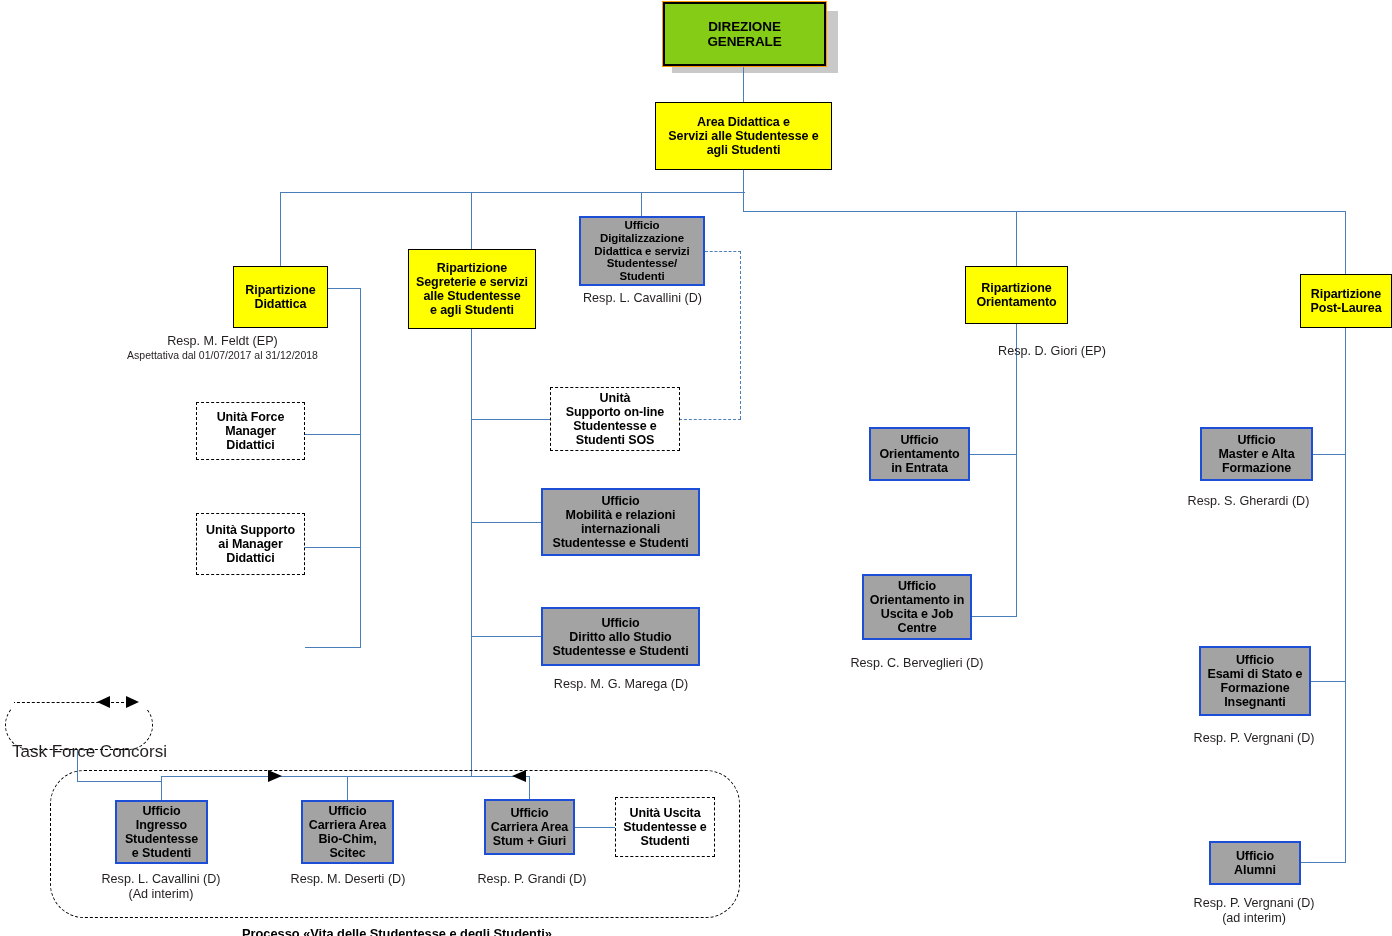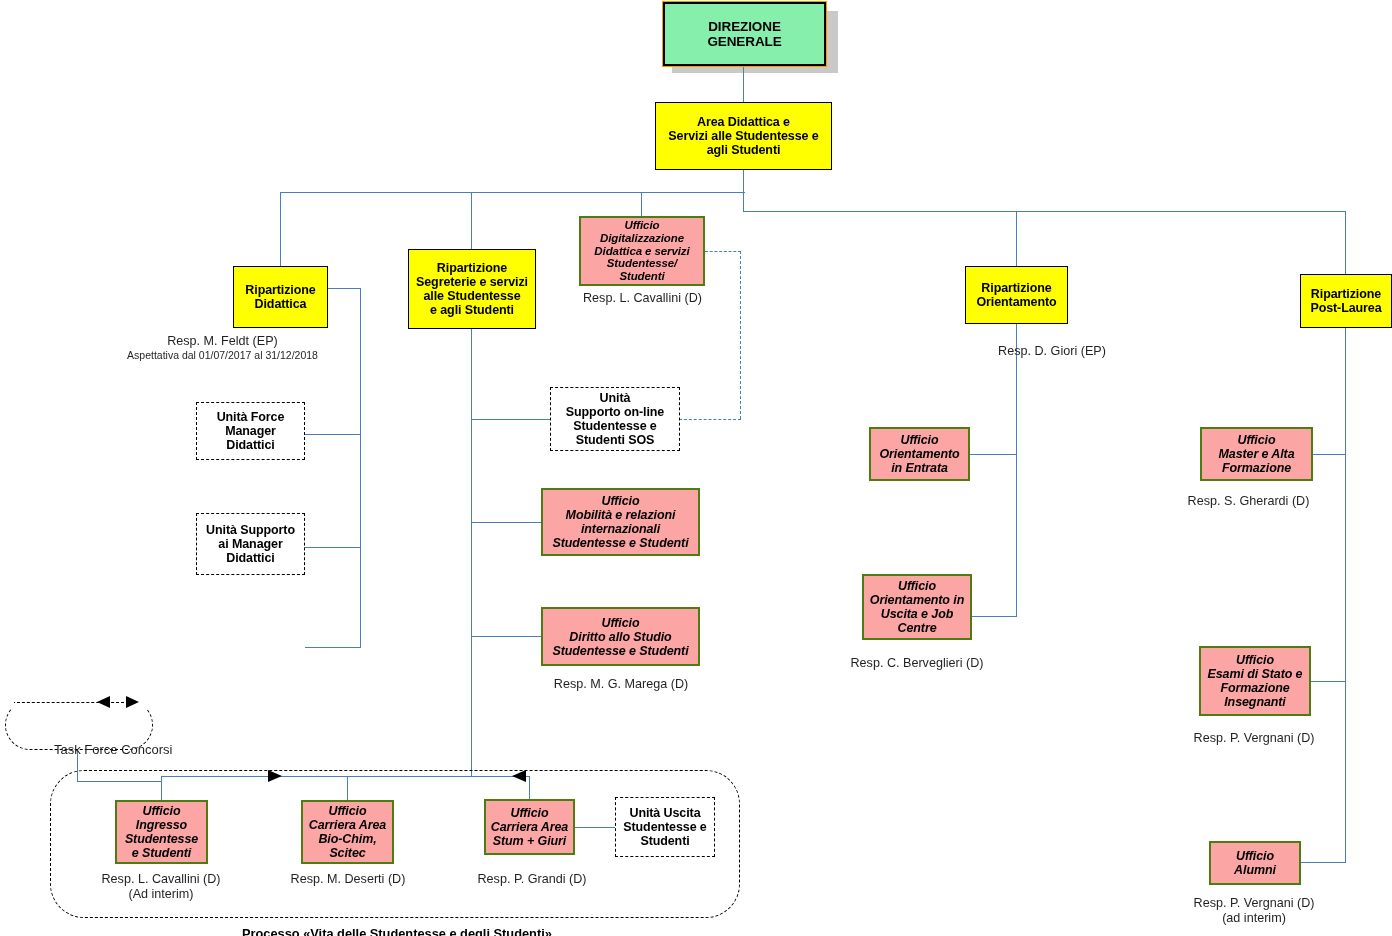--- a/index.html
+++ b/index.html
@@ -2,44 +2,44 @@
 <html><head>
 <meta charset="utf-8">
 <style>
   html,body{margin:0;padding:0;background:#ffffff;}
   body{font-family:"Liberation Sans", sans-serif;}
   #canvas{position:relative;width:1392px;height:936px;overflow:hidden;background:#fff;}
 
   .box{position:absolute;box-sizing:border-box;display:flex;align-items:center;
        justify-content:center;text-align:center;font-weight:bold;color:#000;
        line-height:1.12;letter-spacing:-0.1px;}
-  .b-orange{background:#86efac;border:2px solid #000;outline:1px solid #FF9900;font-size:13.5px;}
+  .b-orange{background:#84cc16;border:2px solid #000;outline:1px solid #FF9900;font-size:13.5px;}
   .b-yellow{background:#FFFF00;border:1px solid #000;font-size:12.5px;}
-  .b-blue{background:#fca5a5;border:2px solid #4d7c0f;font-size:12.5px;font-style:italic;}
+  .b-blue{background:#a3a3a3;border:2px solid #1d4ed8;font-size:12.5px;}
   .b-dash{background:#ffffff;border:1.4px dashed #000;font-size:12.5px;}
   .shadow{position:absolute;background:#C9C9C9;}
 
   .cap{position:absolute;font-size:12.6px;color:#231f20;text-align:center;
        font-weight:normal;line-height:1.22;white-space:nowrap;}
   .cap.small{font-size:10.5px;}
 
   .ln{position:absolute;background:#4A7EBB;}
   .lnh{height:1.4px;}
   .lnv{width:1.4px;}
 
   .dln{position:absolute;border:0;border-top:1.6px dashed #4A7EBB;}
   .dlnv{position:absolute;border:0;border-left:1.6px dashed #4A7EBB;}
 
   .proc-region{position:absolute;border:1.8px dashed #000;border-radius:34px;
                box-sizing:border-box;}
   .tf-region{position:absolute;border:1.8px dashed #000;border-radius:30px;
              box-sizing:border-box;}
   .proc-label{position:absolute;font-size:12.8px;font-weight:bold;color:#000;
               background:#fff;padding:7px 6px;white-space:nowrap;}
-  .tf-label{position:absolute;font-size:13px;color:#231f20;white-space:nowrap;margin-left:42px;}
+  .tf-label{position:absolute;font-size:17px;color:#231f20;white-space:nowrap;}
   .arrow{position:absolute;width:0;height:0;}
 </style>
 </head>
 <body>
 
 <div id="canvas">
 
   <div class="shadow" style="left:672px;top:11px;width:166px;height:62px;"></div>
 
   <div class="ln lnv" style="left:743px;top:66px;height:36px;"></div>

